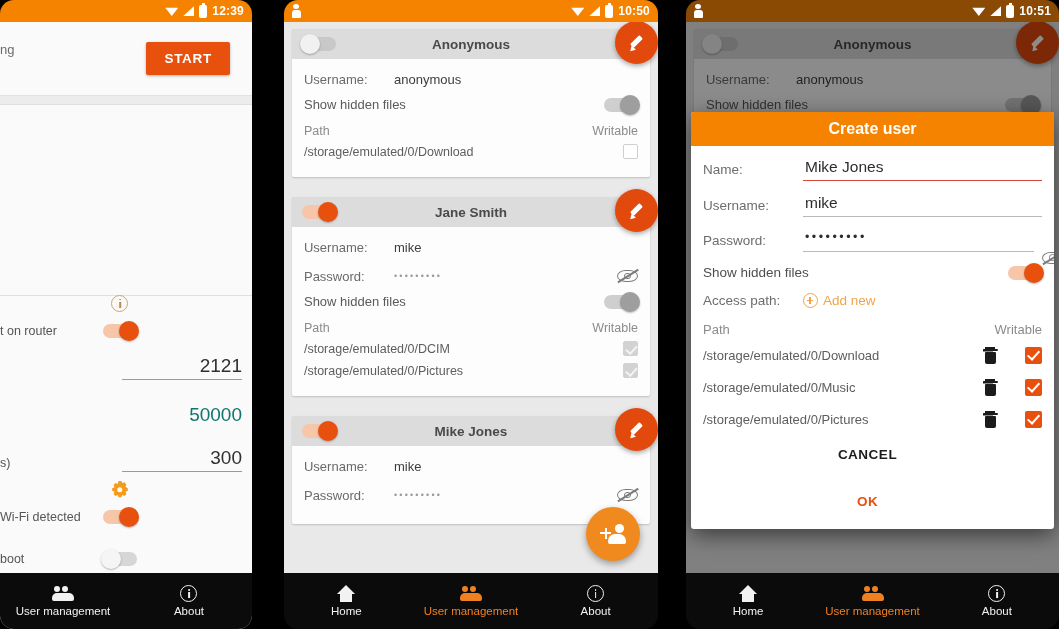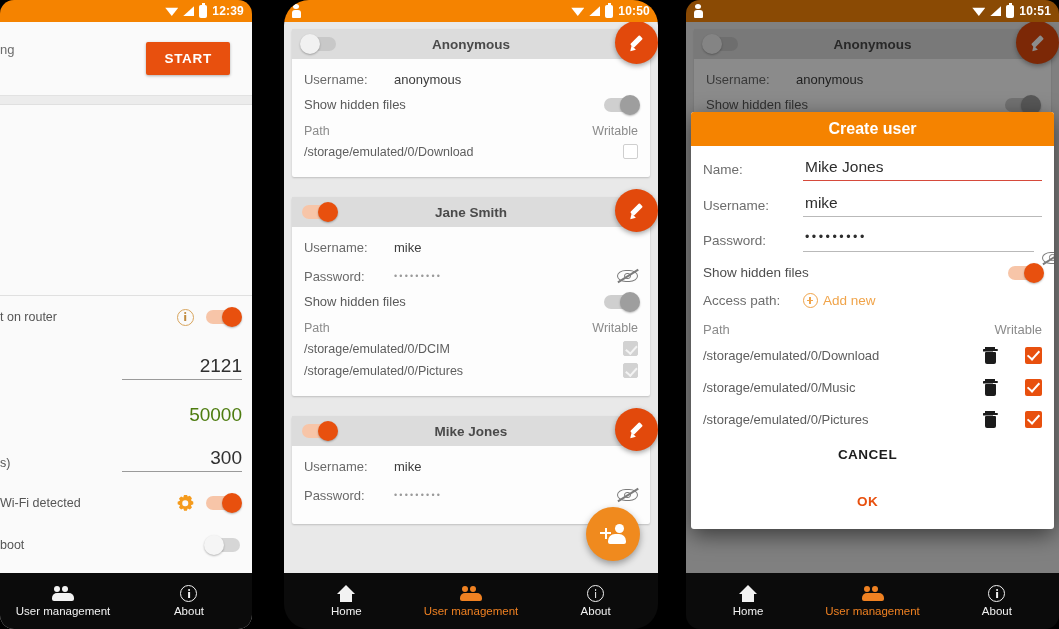--- a/index.html
+++ b/index.html
@@ -150,34 +150,34 @@
   }
   .card2 {
     background: #FAFAFA;
     border-top: 1px solid #e0e0e0;
     border-bottom: 1px solid #e0e0e0;
     height: 192px;
   }
   .card3 { background: #FAFAFA; padding-bottom: 8px; }
   .row1 {
     display: flex; align-items: center; justify-content: flex-end;
-    gap: 12px; padding: 0 12px 0 0; height: 42px; position: relative;
+    gap: 12px; padding: 0 12px 0 0; height: 42px; position: relative; flex-direction: column;
   }
   .row1 .lbl { position: absolute; left: 0; color: #555; font-size: 12.5px; white-space: nowrap; }
   .row-num {
     display: flex; align-items: flex-end; justify-content: flex-end;
     height: 46px; padding: 0 10px 4px 0; position: relative;
   }
   .num-underline {
     border-bottom: 1.5px solid #9a9a9a;
     min-width: 120px; text-align: right;
     padding-bottom: 2px;
     font-size: 19px; color: #303030;
   }
-  .num-plain { font-size: 19px; color: #4d7c0f; text-align: right; min-width: 120px; padding-right: 0; }
+  .num-plain { font-size: 19px; color: #0f766e; text-align: right; min-width: 120px; padding-right: 0; }
   .row-num .lbl { position: absolute; left: 0; bottom: 6px; color: #555; font-size: 12.5px; }
 
   .ico-circle-info {
     width: 17px; height: 17px; border-radius: 50%;
     border: 1.5px solid #D8A45C; position: relative; flex: none;
   }
   .ico-circle-info::before {
     content:""; position:absolute; left:50%; top:2.6px; transform:translateX(-50%);
     width:1.6px; height:1.6px; border-radius:50%; background:#C08A3E;
   }
@@ -207,21 +207,21 @@
   .toggle.off { background: #C8C8C8; }
   .toggle.off .knob { left: -2px; background: #F1F1F1; }
   .toggle.grey-on { background: #CFCFCF; }
   .toggle.grey-on .knob { right: -2px; background: #9E9E9E; }
   .toggle.grey-off { background: #D6D6D6; }
   .toggle.grey-off .knob { left: -2px; background: #F5F5F5; }
   .toggle.dark-knob-right { background:#CFCFCF; }
   .toggle.dark-knob-right .knob { right:-2px; background:#9E9E9E; }
 
   
-  #panel-mid { width: 380px; margin-left: 32px; border-radius: 25px; }
+  #panel-mid { width: 380px; margin-left: 32px; }
   #panel-mid .body {
     position: absolute; top: 22px; left: 0; right: 0; bottom: 56px;
     background: #E9E9E9;
     padding: 7px 8px 0 8px;
     overflow: hidden;
   }
   .ucard {
     background: #FDFDFD;
     border-radius: 2px;
     margin-bottom: 20px;

